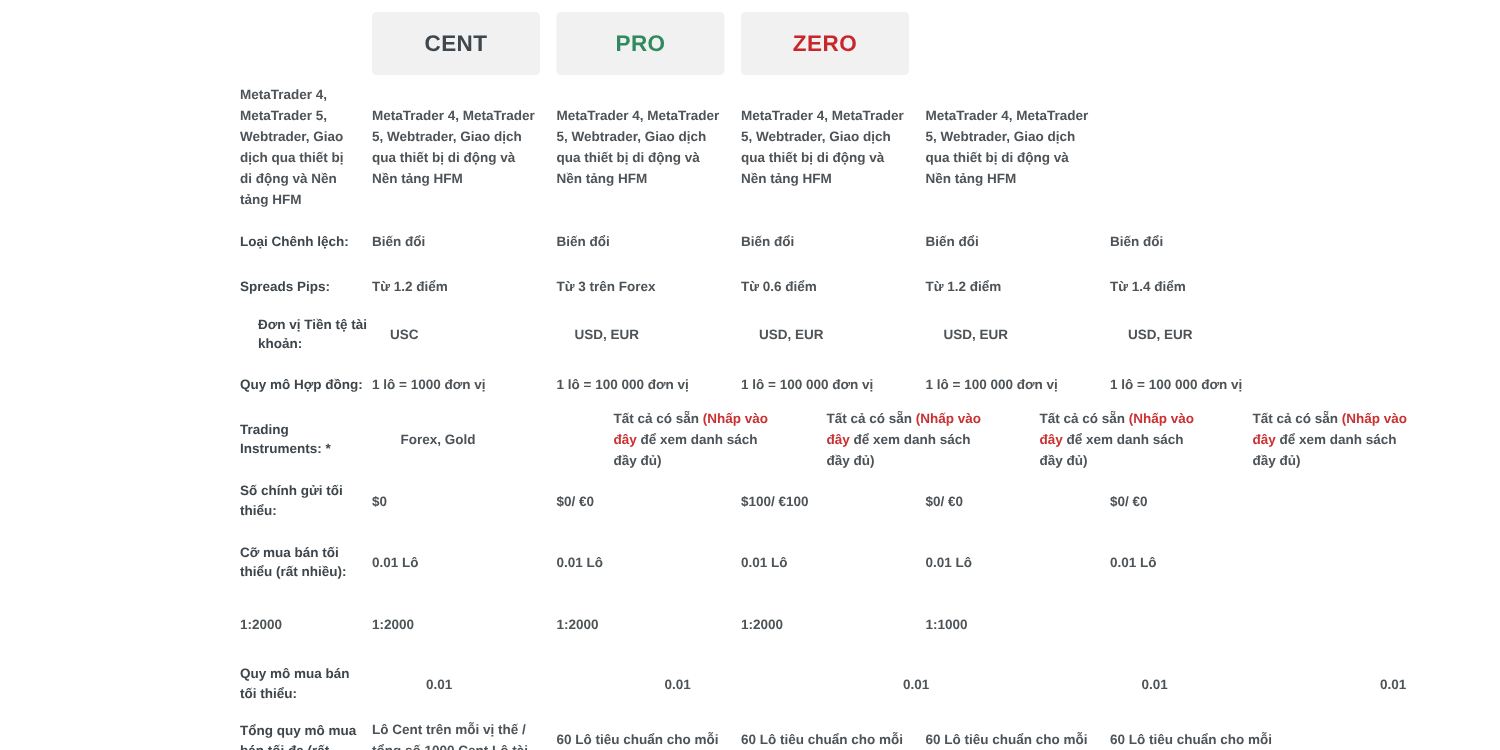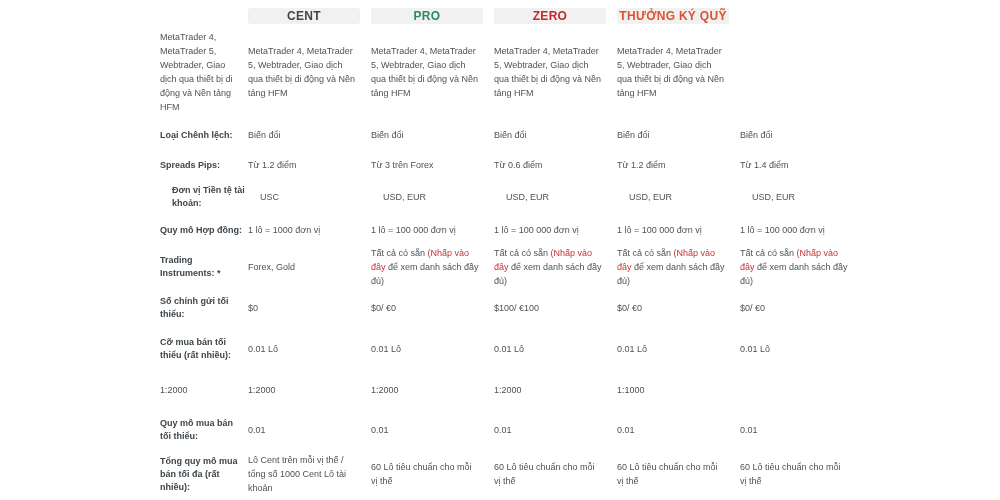--- a/index.html
+++ b/index.html
@@ -11,26 +11,26 @@
   }
   .page { width: 1000px; height: 500px; }
   .table-wrap { padding: 8px 0 0 160px; }
 
   .tabs-row {
     display: flex;
     padding-left: 88px;
     gap: 11px;
   }
   .tab {
-    width: 112px; height: 16px;
+    width: 112px; height: 42px;
     background: #f1f1f2;
     border: none;
     border-radius: 3px;
     font-family: "Liberation Sans", "DejaVu Sans", sans-serif;
-    font-size: 12px;
+    font-size: 15px;
     font-weight: bold;
     letter-spacing: 0.3px;
     cursor: pointer;
     display: inline-flex;
     align-items: center;
     justify-content: center;
     white-space: nowrap;
     padding: 4px 4px;
   }
 
@@ -38,56 +38,56 @@
   .row {
     display: grid;
     grid-template-columns: 88px repeat(5, 123px);
     align-items: center;
   }
   .row:nth-child(1)  { min-height: 96px; }
   .row:nth-child(2)  { min-height: 30px; }
   .row:nth-child(3)  { min-height: 30px; }
   .row:nth-child(4)  { min-height: 34px; margin-left: 12px; }
   .row:nth-child(5)  { min-height: 32px; }
-  .row:nth-child(6)  { min-height: 38px; }
+  .row:nth-child(6)  { min-height: 38px; gap: 19px; }
   .row:nth-child(7)  { min-height: 40px; }
   .row:nth-child(8)  { min-height: 42px; }
   .row:nth-child(9)  { min-height: 40px; }
-  .row:nth-child(10) { min-height: 40px; }
+  .row:nth-child(10) { min-height: 40px; gap: 36px; }
   .row:nth-child(11) { min-height: 48px; }
 
   .row-label {
     font-size: 9px;
     font-weight: bold;
     color: #3e464b;
     line-height: 13px;
     padding-right: 6px;
   }
   .cell {
     font-size: 9px;
     color: #4d5357;
     line-height: 14px;
     padding-right: 14px;
+    font-weight: bold;
   }
   .cell .link {
     color: #ca3132;
     cursor: pointer;
     text-decoration: none;
   }
 </style>
 </head>
 <body>
 
 <div class="page">
   <div class="table-wrap">
     <div class="tabs-row" id="tabs-row">
         <button class="tab" style="color: rgb(63, 71, 76);">CENT</button>
         <button class="tab" style="color: rgb(47, 138, 93);">PRO</button>
         <button class="tab" style="color: rgb(201, 38, 44);">ZERO</button>
-        <button class="tab" style="color: rgb(224, 81, 46);">THƯỞNG KÝ QUỸ</button>
       </div>
     <div class="rows" id="rows">
         <div class="row">
           <div class="cell">MetaTrader 4, MetaTrader 5, Webtrader, Giao dịch qua thiết bị di động và Nền tảng HFM</div>
           <div class="cell">MetaTrader 4, MetaTrader 5, Webtrader, Giao dịch qua thiết bị di động và Nền tảng HFM</div>
           <div class="cell">MetaTrader 4, MetaTrader 5, Webtrader, Giao dịch qua thiết bị di động và Nền tảng HFM</div>
           <div class="cell">MetaTrader 4, MetaTrader 5, Webtrader, Giao dịch qua thiết bị di động và Nền tảng HFM</div>
           <div class="cell">MetaTrader 4, MetaTrader 5, Webtrader, Giao dịch qua thiết bị di động và Nền tảng HFM</div>
         </div>
         <div class="row">

